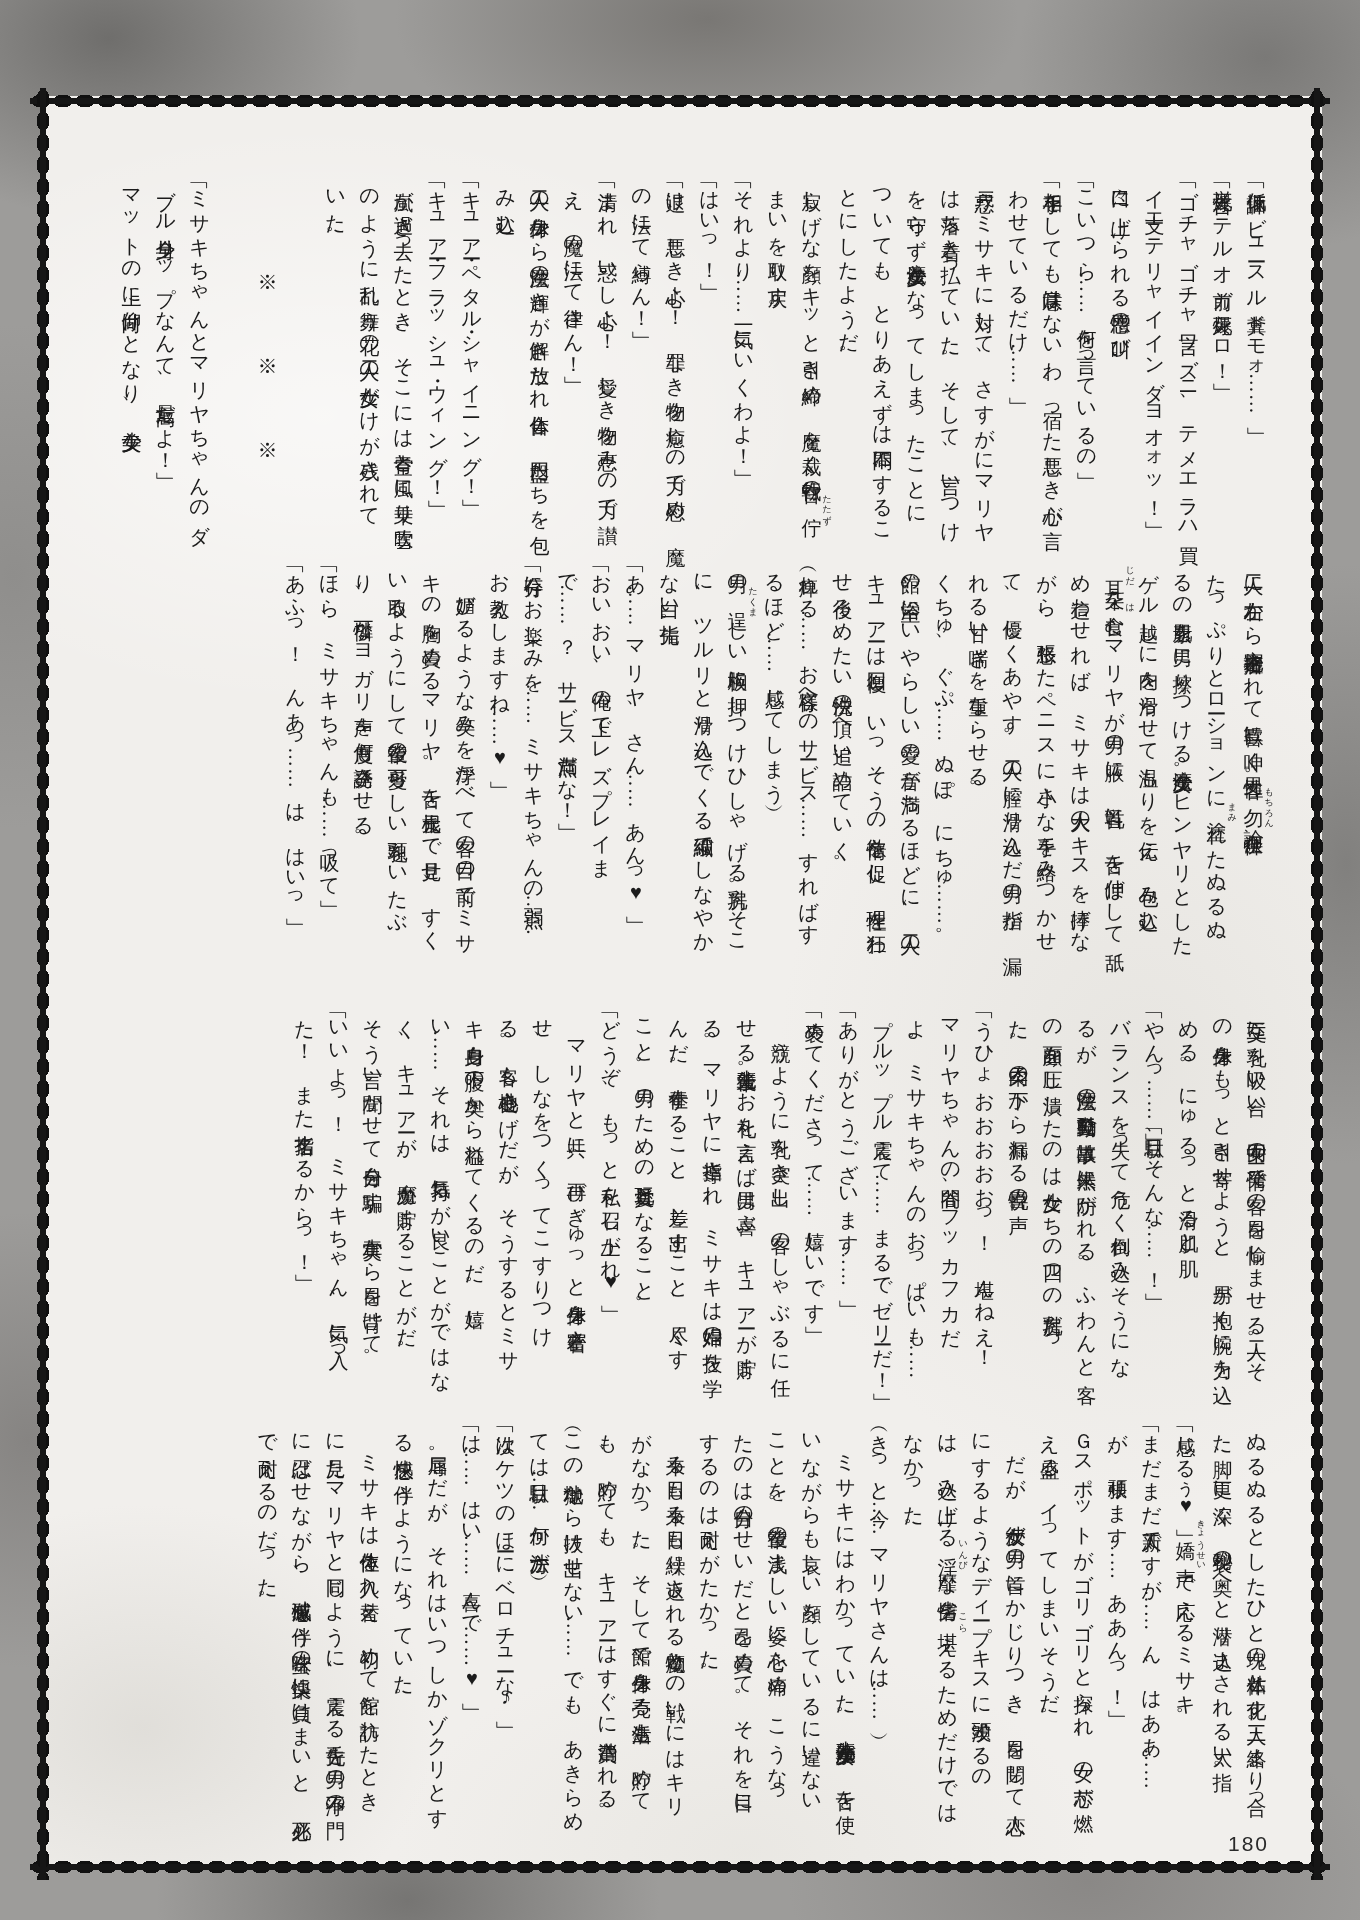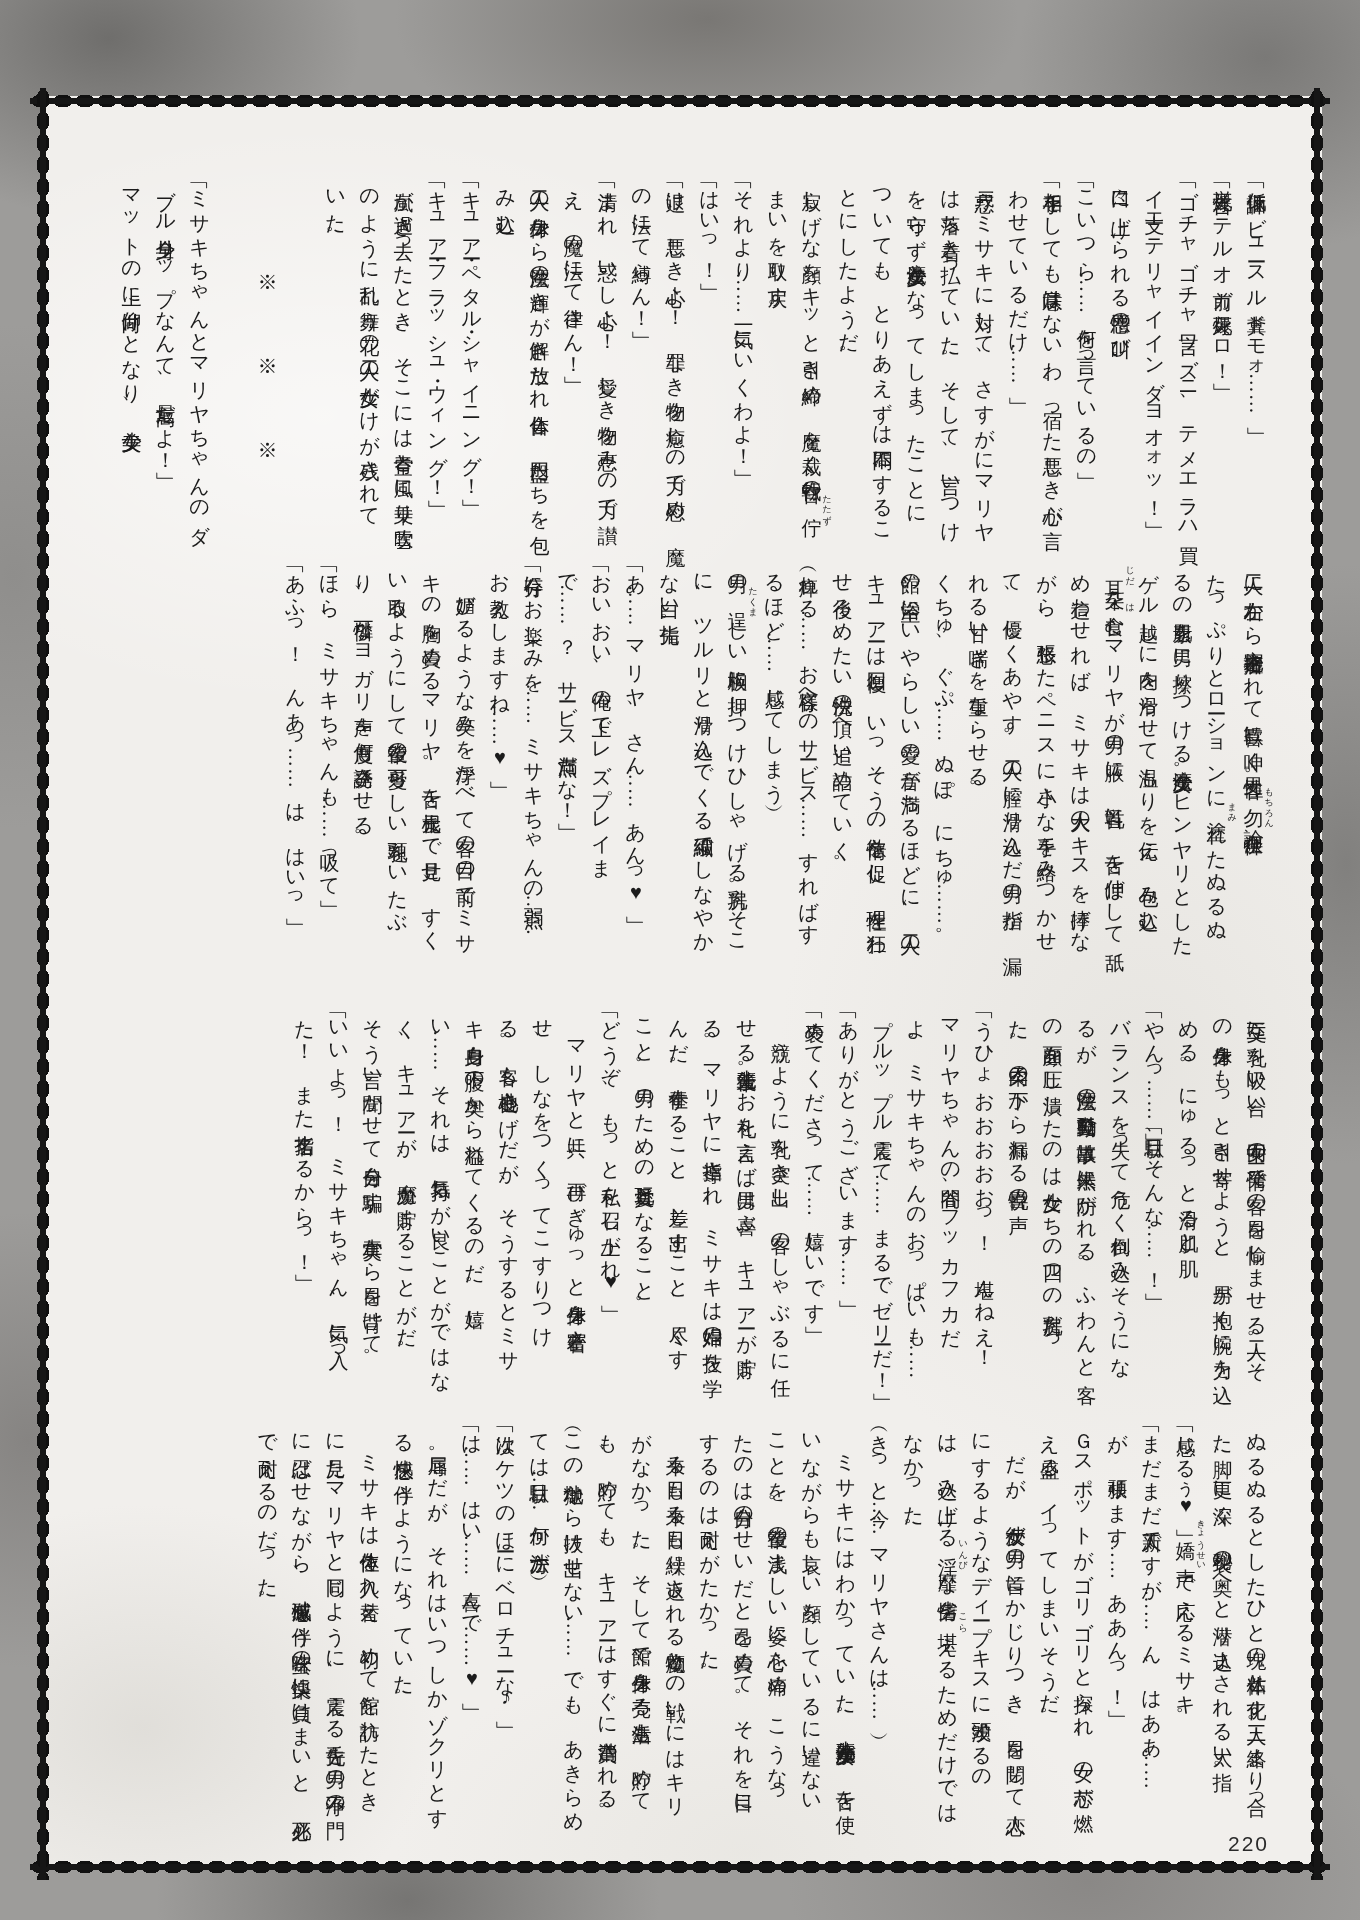--- a/index.html
+++ b/index.html
@@ -120,14 +120,14 @@
       <p>（きっと今……マリヤさんは……）</p>
       <p>　ミサキにはわかっていた。先輩魔法少女が、舌を使いながらも哀しい顔をしているに違いないことを。後輩の浅ましい姿に心を痛め、こうなったのは自分のせいだと己を責めて。それを目にするのは耐えがたかった。</p>
       <p>　来る日も来る日も繰り返される魔物との戦いにはキリがなかった。そして館で身体を売る生活も。貯めても、貯めても、キュアーはすぐに消費される。</p>
       <p>（この地獄から抜け出せない……でも、あきらめては駄目……何か方法が）</p>
       <p>「次はケツのほーにベロチューな♪」</p>
       <p>「は……はい……喜んで……♥」</p>
       <p>　屈辱。だが、それはいつしかゾクリとする快感を伴うようになっていた。</p>
       <p>　ミサキは体位を入れ替え、初めて館を訪れたときに見たマリヤと同じように、震える舌先を男の不浄の門に忍ばせながら、破滅感を伴う蜜味の快楽に負けまいと、必死で耐えるのだった。</p>
     </section>
 
-  <div class="page-number">220</div>
+  <div class="page-number">180</div>
 </div>
 
 </body></html>

